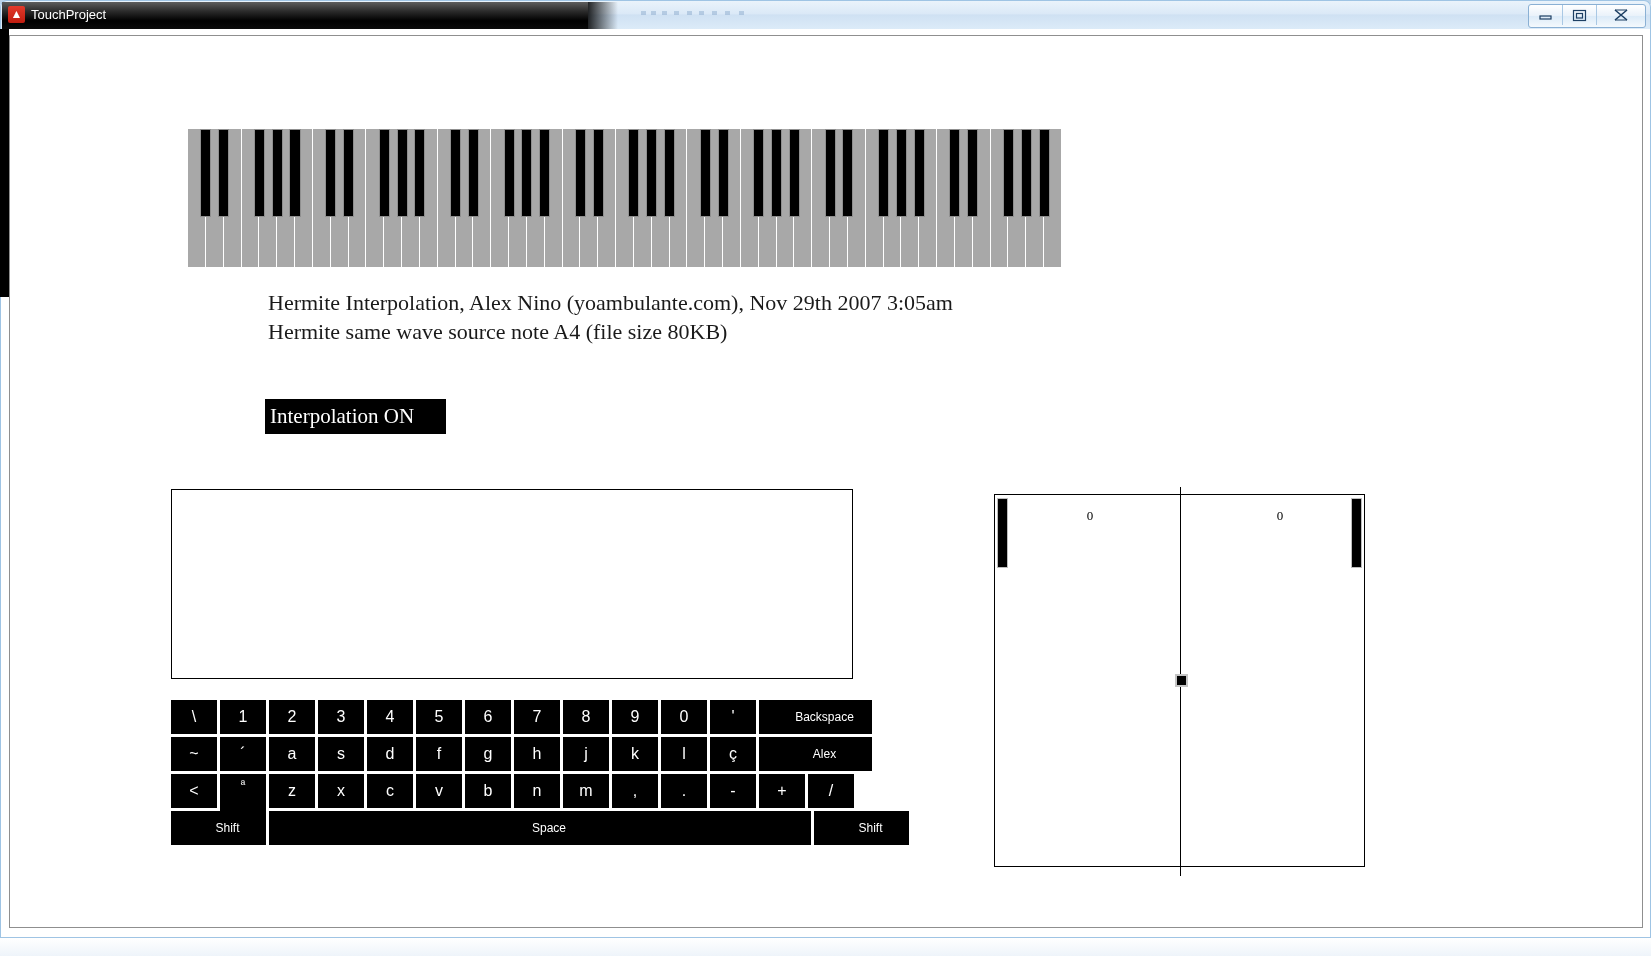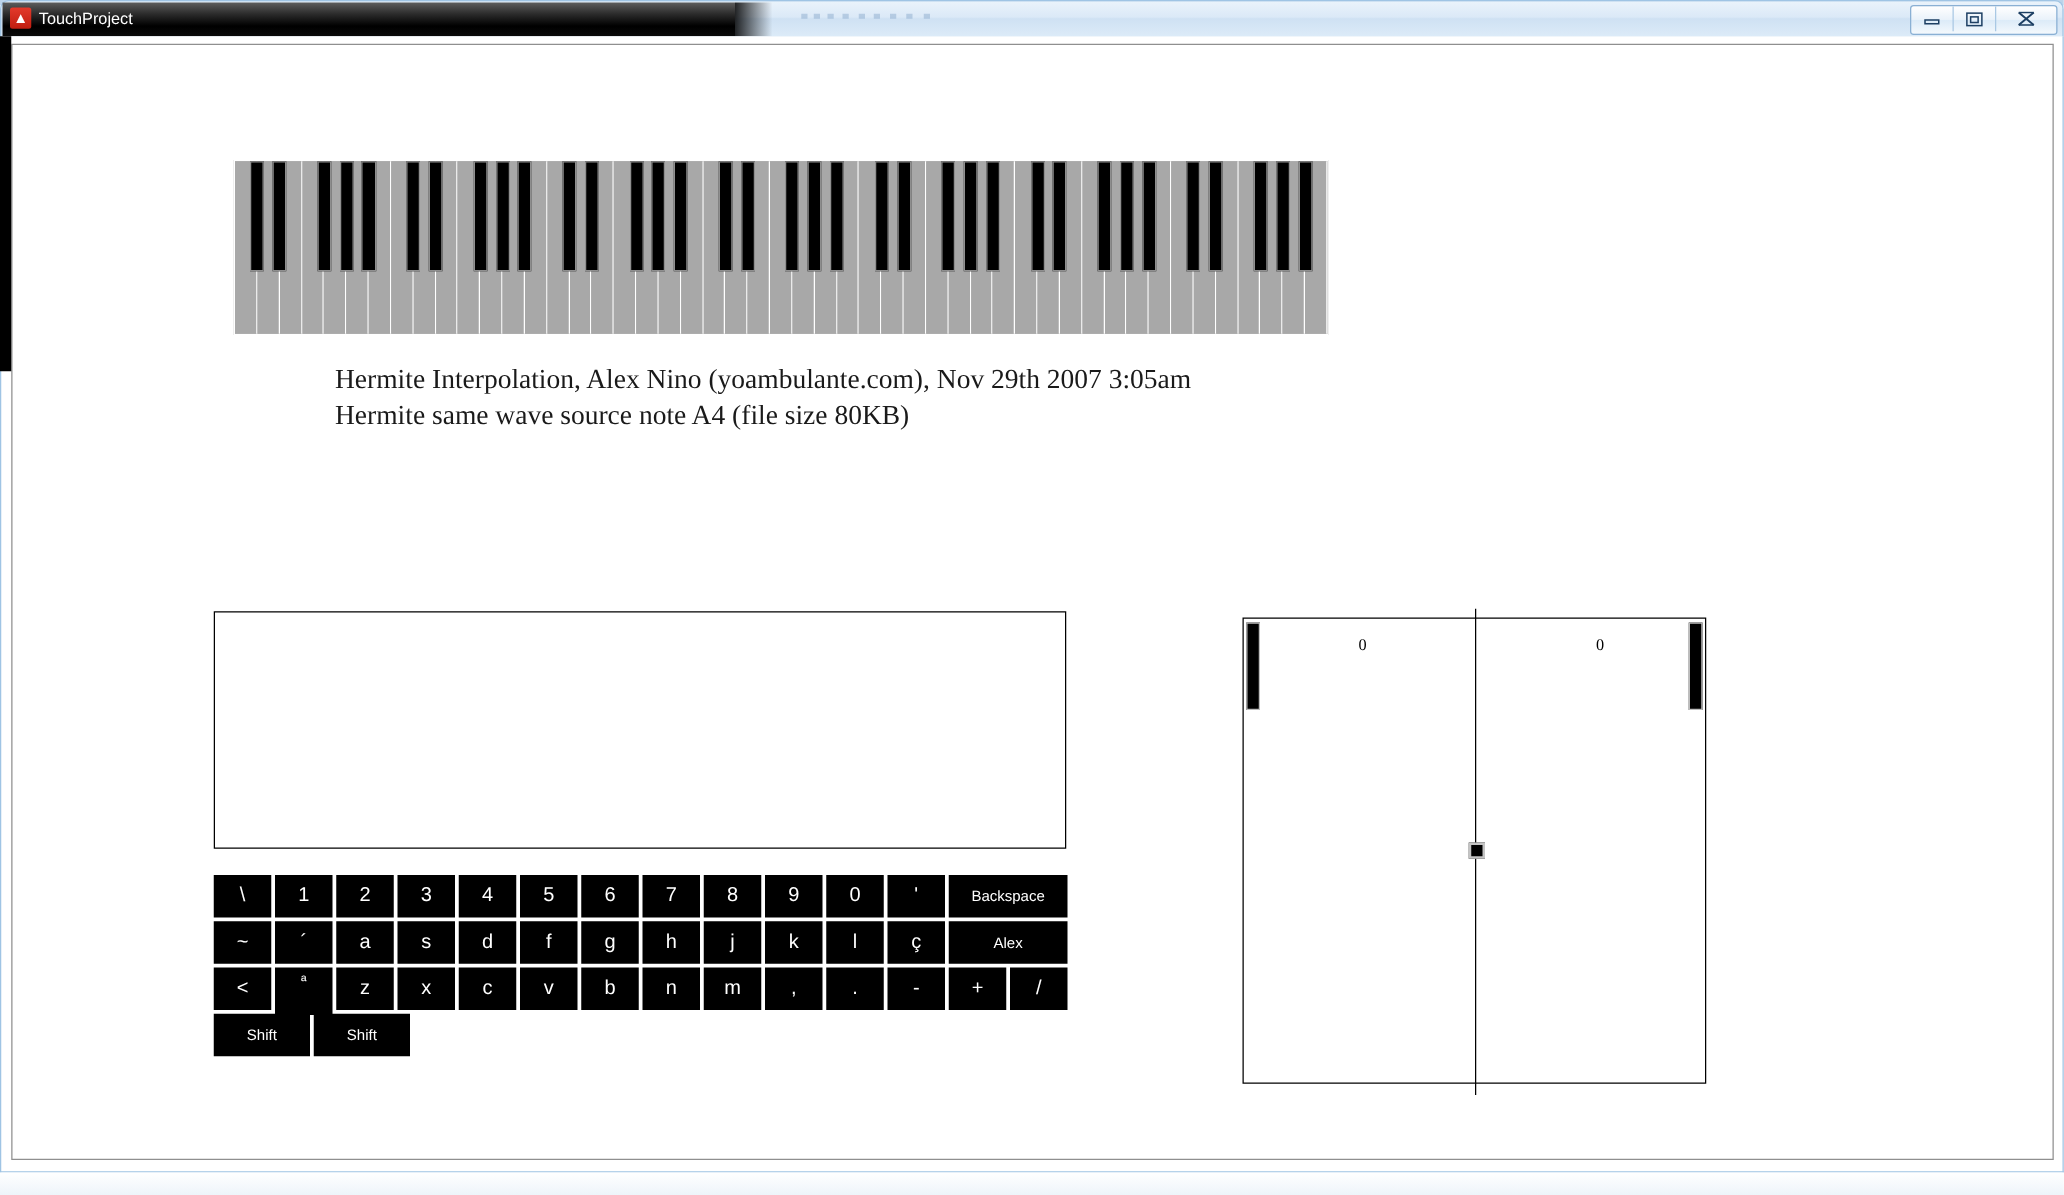--- a/index.html
+++ b/index.html
@@ -220,21 +220,21 @@
     font-size: 16px;
     display: flex;
     align-items: center;
     justify-content: center;
     flex: 0 0 auto;
     width: 46px;
     height: 34px;
     cursor: pointer;
     user-select: none;
   }
-  .key.small { font-size: 12px; }
+  .key.small { font-size: 12px; padding-left: 18px; }
   .key.sup { align-items: flex-start; padding-top: 4px; font-size: 12px; }
 
   
   #pong {
     position: absolute;
     left: 984px; top: 458px;
     width: 371px; height: 373px;
     background: #ffffff;
     border: 1px solid #000000;
     box-sizing: border-box;
@@ -423,20 +423,21 @@
           <div class="bkey" style="left: 761.45px; width: 11.0588px;"></div>
           <div class="bkey" style="left: 779.287px; width: 11.0588px;"></div>
           <div class="bkey" style="left: 814.96px; width: 11.0588px;"></div>
           <div class="bkey" style="left: 832.797px; width: 11.0588px;"></div>
           <div class="bkey" style="left: 850.634px; width: 11.0588px;"></div>
         </div>
 
       <div id="info1" class="infoline">Hermite Interpolation, Alex Nino (yoambulante.com), Nov 29th 2007 3:05am</div>
       <div id="info2" class="infoline">Hermite same wave source note A4 (file size 80KB)</div>
 
+      <div id="interp-btn">Interpolation ON</div>
 
       <div id="textbox"></div>
 
       <div id="vkb">
           <div class="kbrow">
             <div class="key" style="width: 46px;">\</div>
             <div class="key" style="width: 46px;">1</div>
             <div class="key" style="width: 46px;">2</div>
             <div class="key" style="width: 46px;">3</div>
             <div class="key" style="width: 46px;">4</div>
@@ -475,20 +476,21 @@
             <div class="key" style="width: 46px;">n</div>
             <div class="key" style="width: 46px;">m</div>
             <div class="key" style="width: 46px;">,</div>
             <div class="key" style="width: 46px;">.</div>
             <div class="key" style="width: 46px;">-</div>
             <div class="key" style="width: 46px;">+</div>
             <div class="key" style="width: 46px;">/</div>
           </div>
           <div class="kbrow">
             <div class="key small" style="width: 77px;">Shift</div>
+            <div class="key small" style="width: 524px;">Space</div>
             <div class="key small" style="width: 77px;">Shift</div>
           </div>
         </div>
 
       <div id="pong">
         <div id="pong-net"></div>
         <div class="paddle" id="paddle-left" style="top: 3px;"></div>
         <div class="paddle" id="paddle-right" style="top: 3px;"></div>
         <div id="ball" style="left: 180px; top: 179px;"></div>
         <div class="score" id="score-left">0</div>

